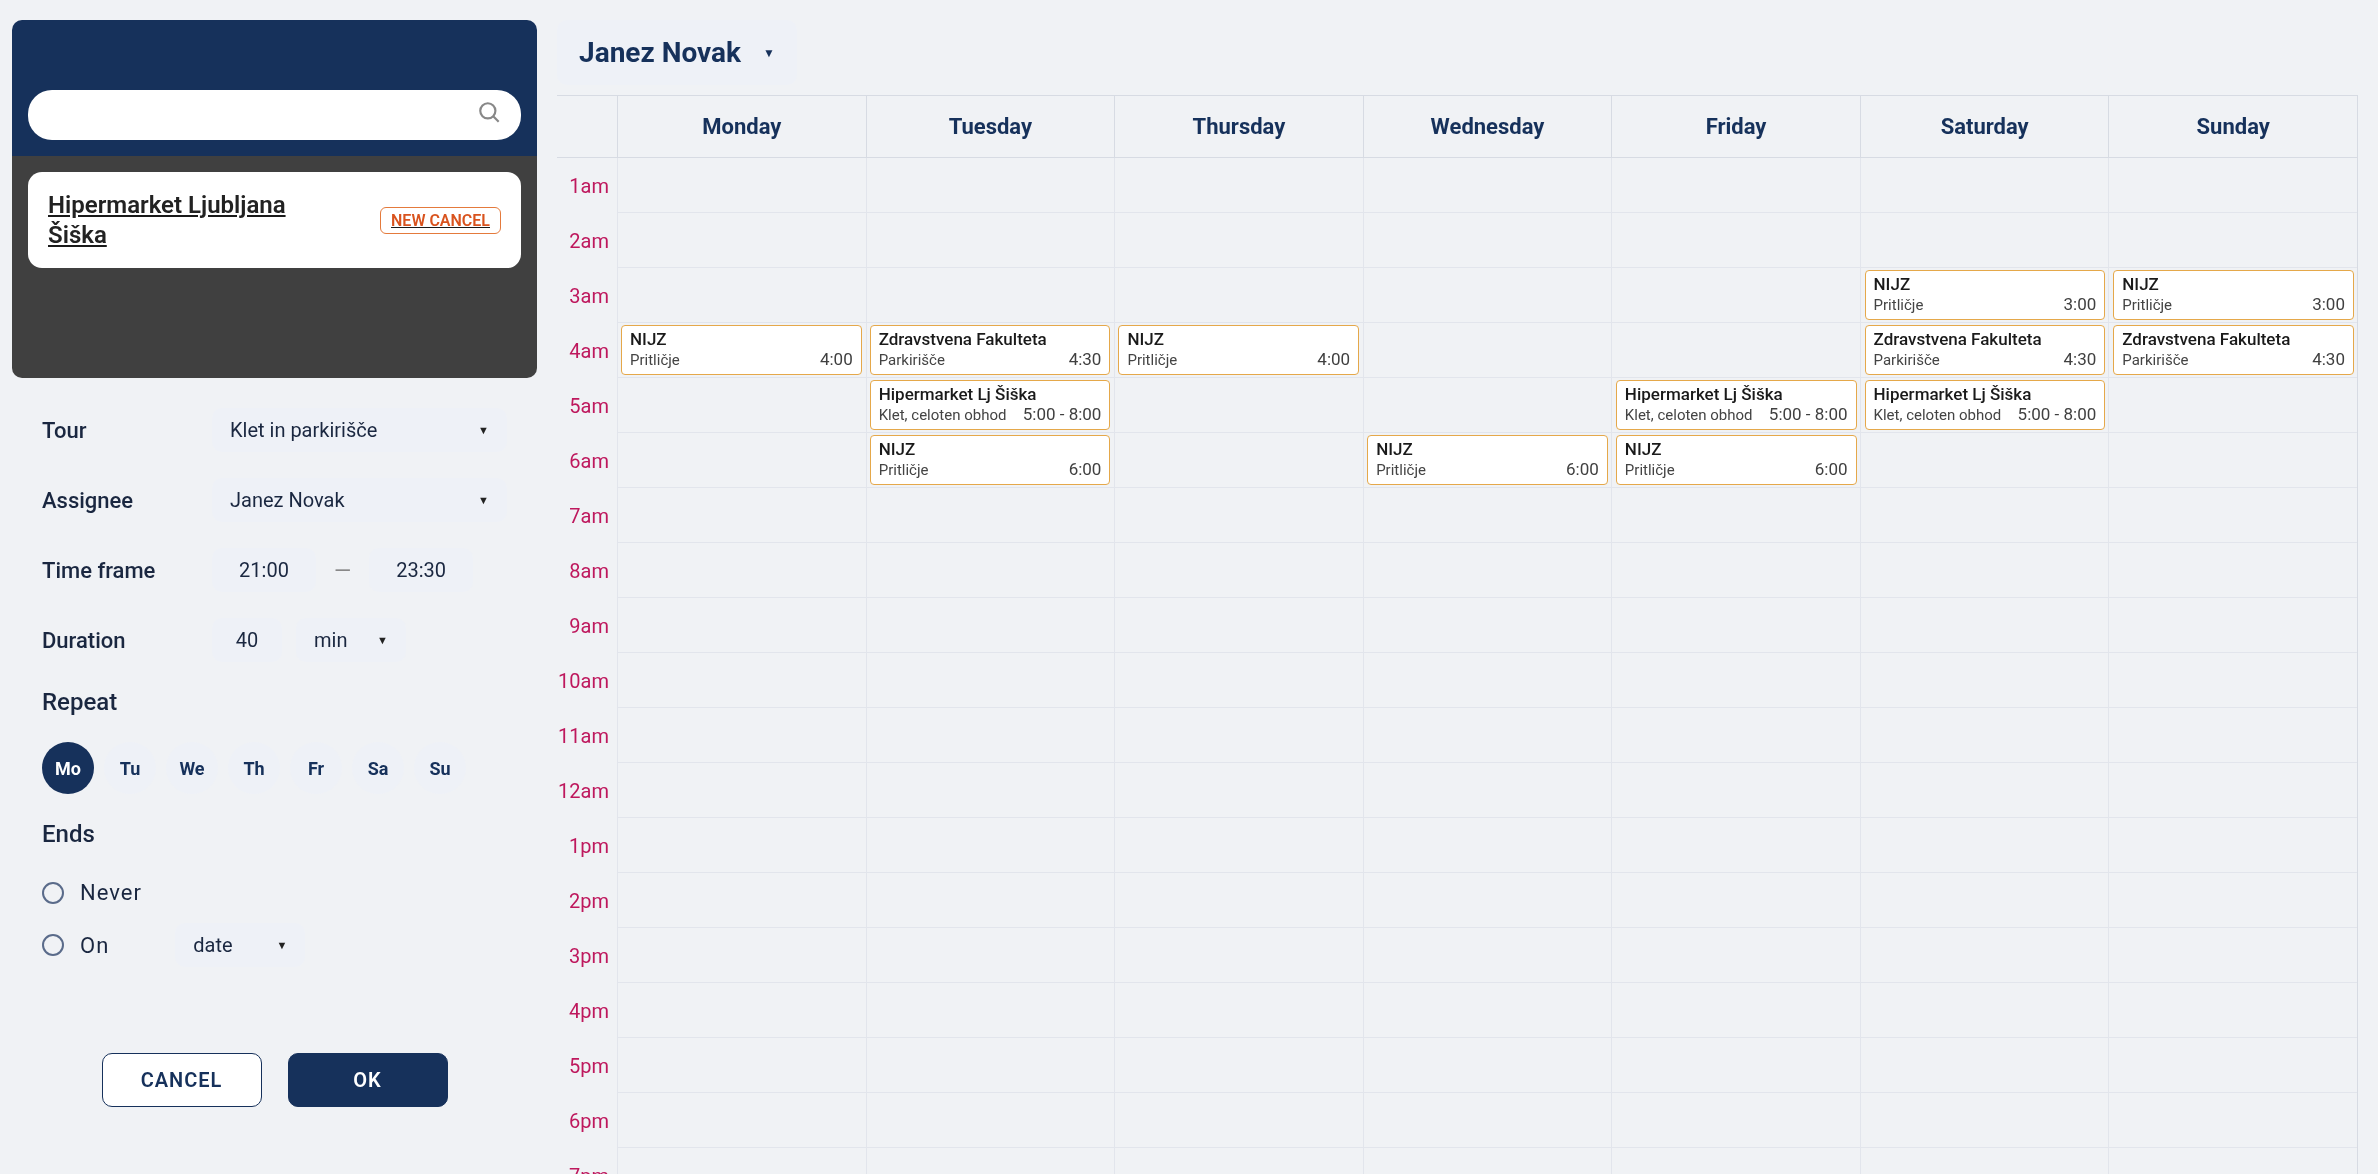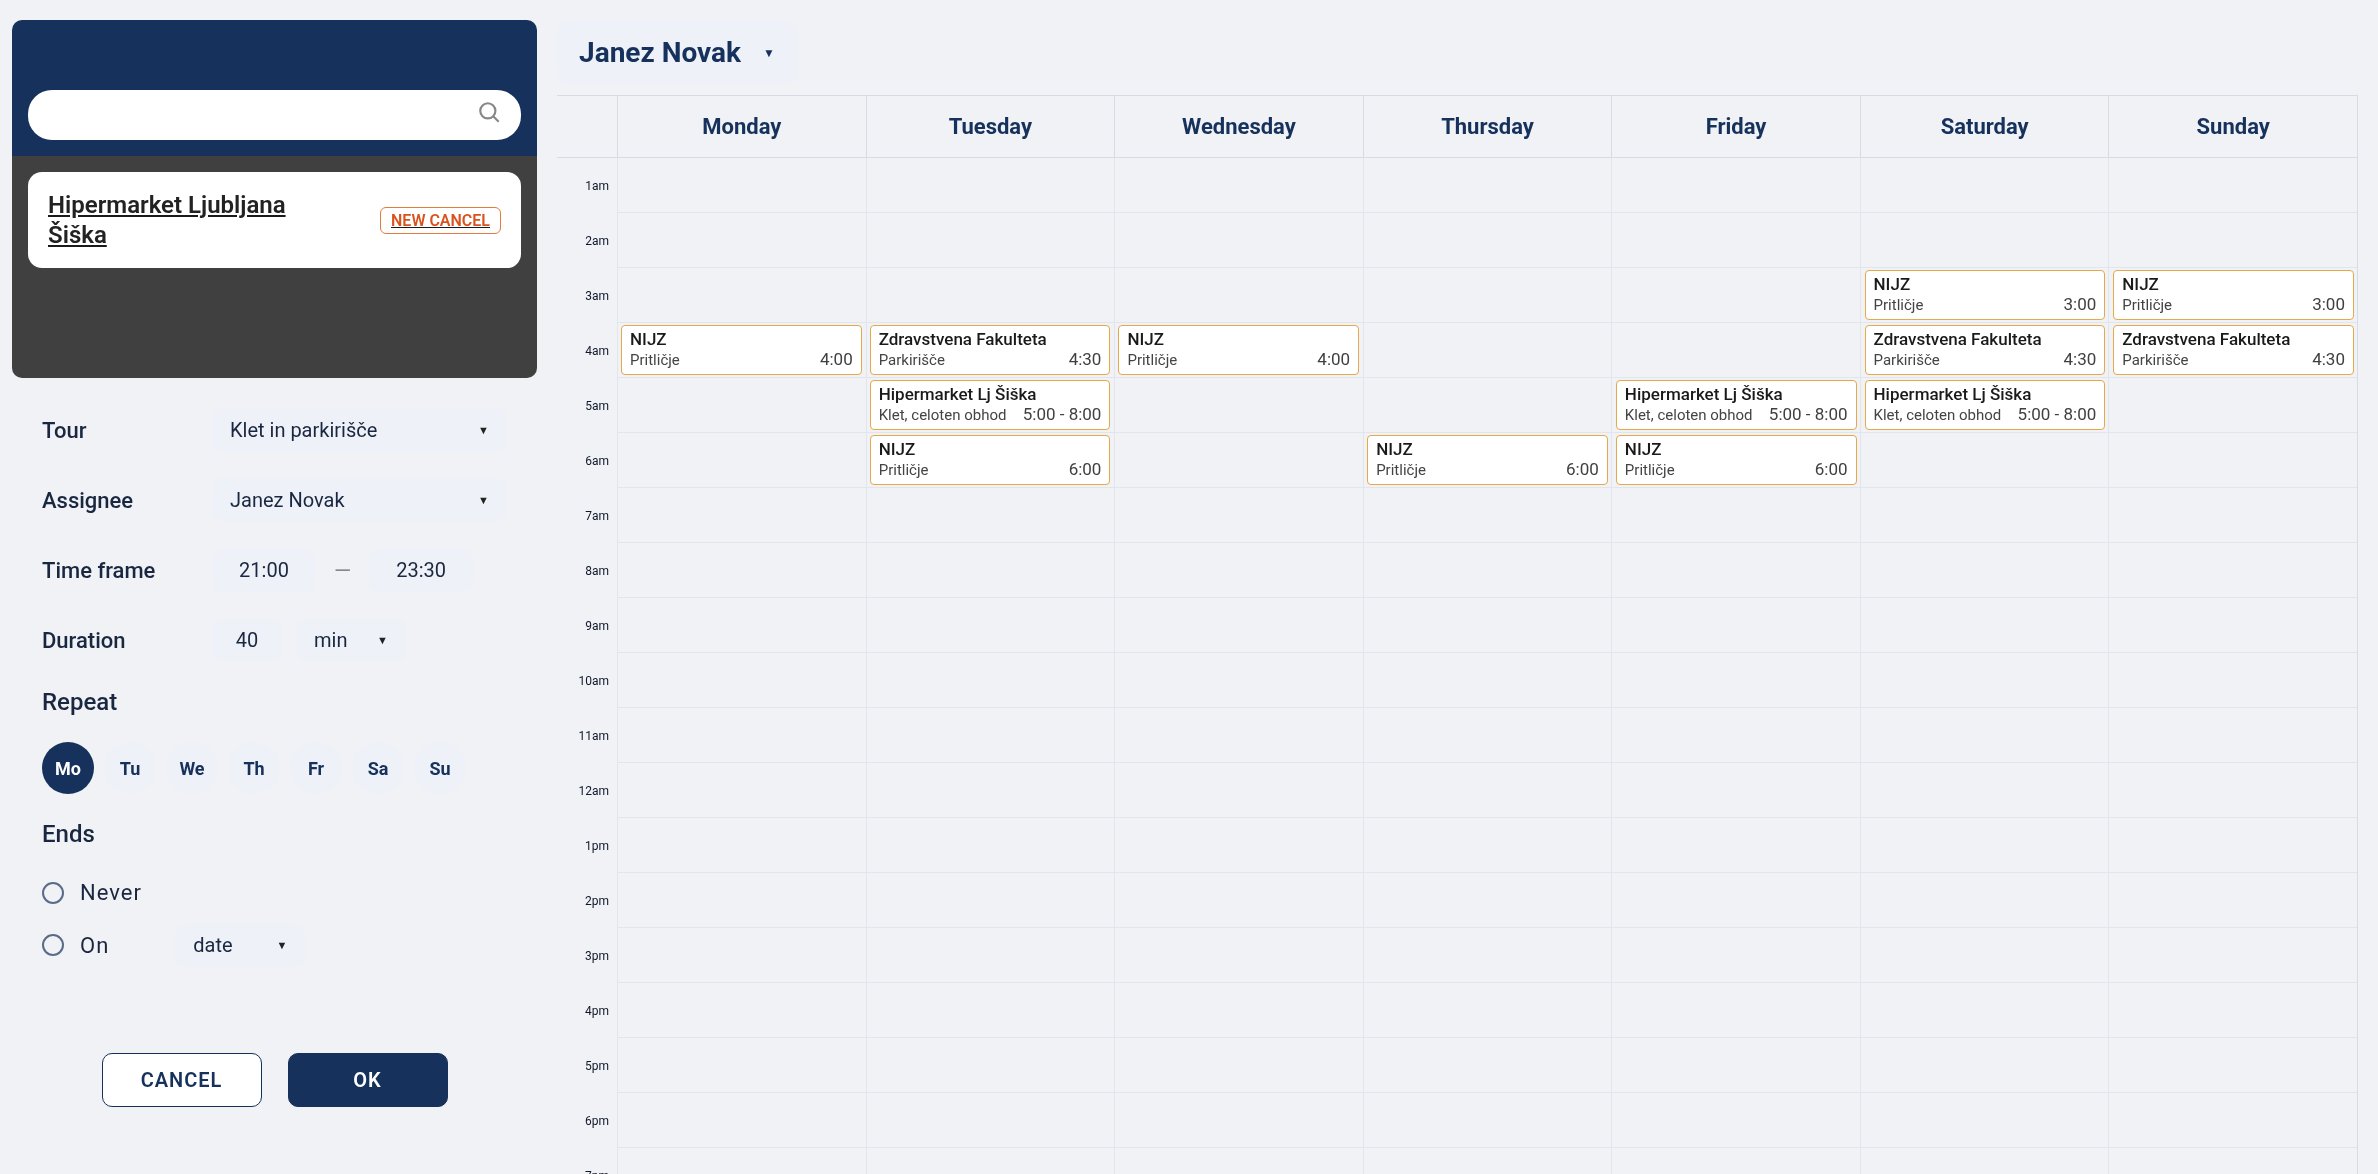--- a/index.html
+++ b/index.html
@@ -233,22 +233,22 @@
     position: relative;
     height: calc(100% - 60px);
   }
   .hours-col {
     position: absolute;
     left: 0; top: 0;
     width: 60px;
   }
   .hour-label {
     height: 55px;
-    font-size: 12px;
-    color: #0f172a;
+    font-size: 20px;
+    color: #be185d;
     text-align: left;
     padding-right: 8px;
     display: flex;
     align-items: center;
     justify-content: flex-end;
   }
   .grid-lines {
     position: absolute;
     left: 60px; right: 0; top: 0; bottom: 0;
     border-right: 1px solid #d7dbe3;
@@ -381,22 +381,22 @@
       <div class="person-sel">
         <span>Janez Novak</span>
       </div>
     </div>
 
     <div class="calendar">
       <div class="day-header" id="day-header">
         <div class="dh first"></div>
       <div class="dh">Monday</div>
           <div class="dh">Tuesday</div>
+          <div class="dh">Thursday</div>
           <div class="dh">Wednesday</div>
-          <div class="dh">Thursday</div>
           <div class="dh">Friday</div>
           <div class="dh">Saturday</div>
           <div class="dh">Sunday</div>
         </div>
       <div class="grid-body">
         <div class="hours-col" id="hours-col">
             <div class="hour-label">1am</div>
             <div class="hour-label">2am</div>
             <div class="hour-label">3am</div>
             <div class="hour-label">4am</div>

